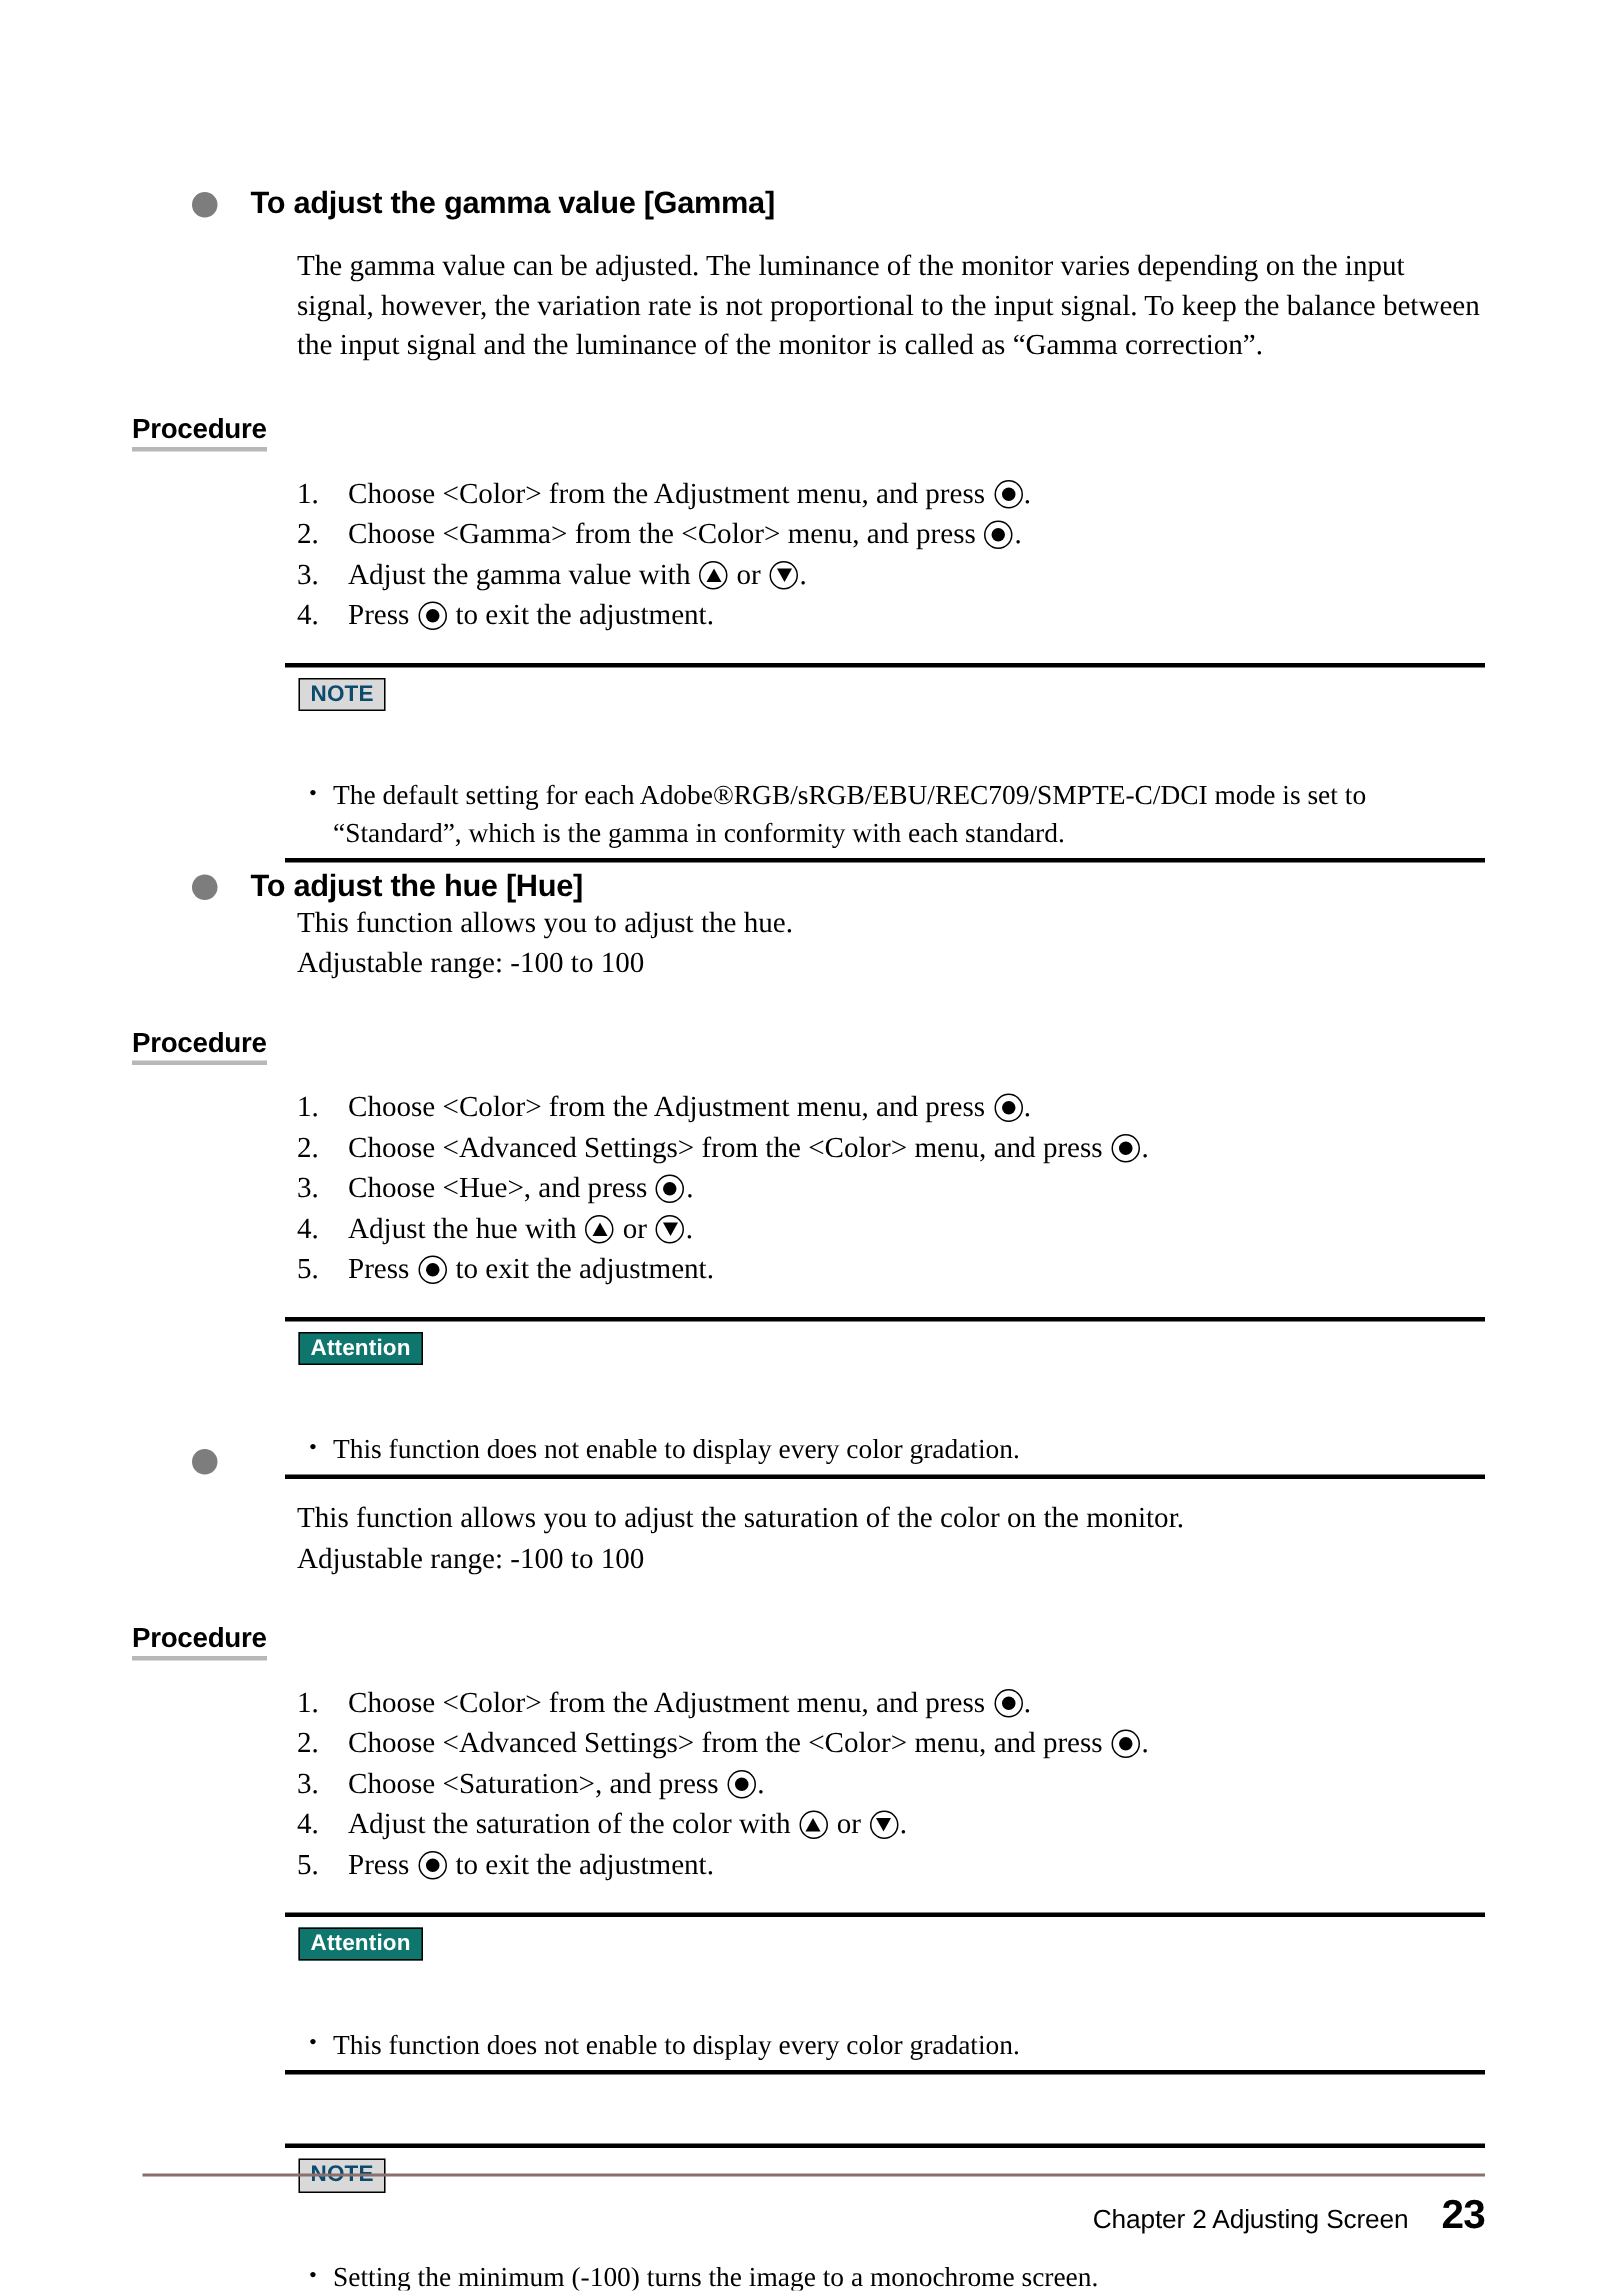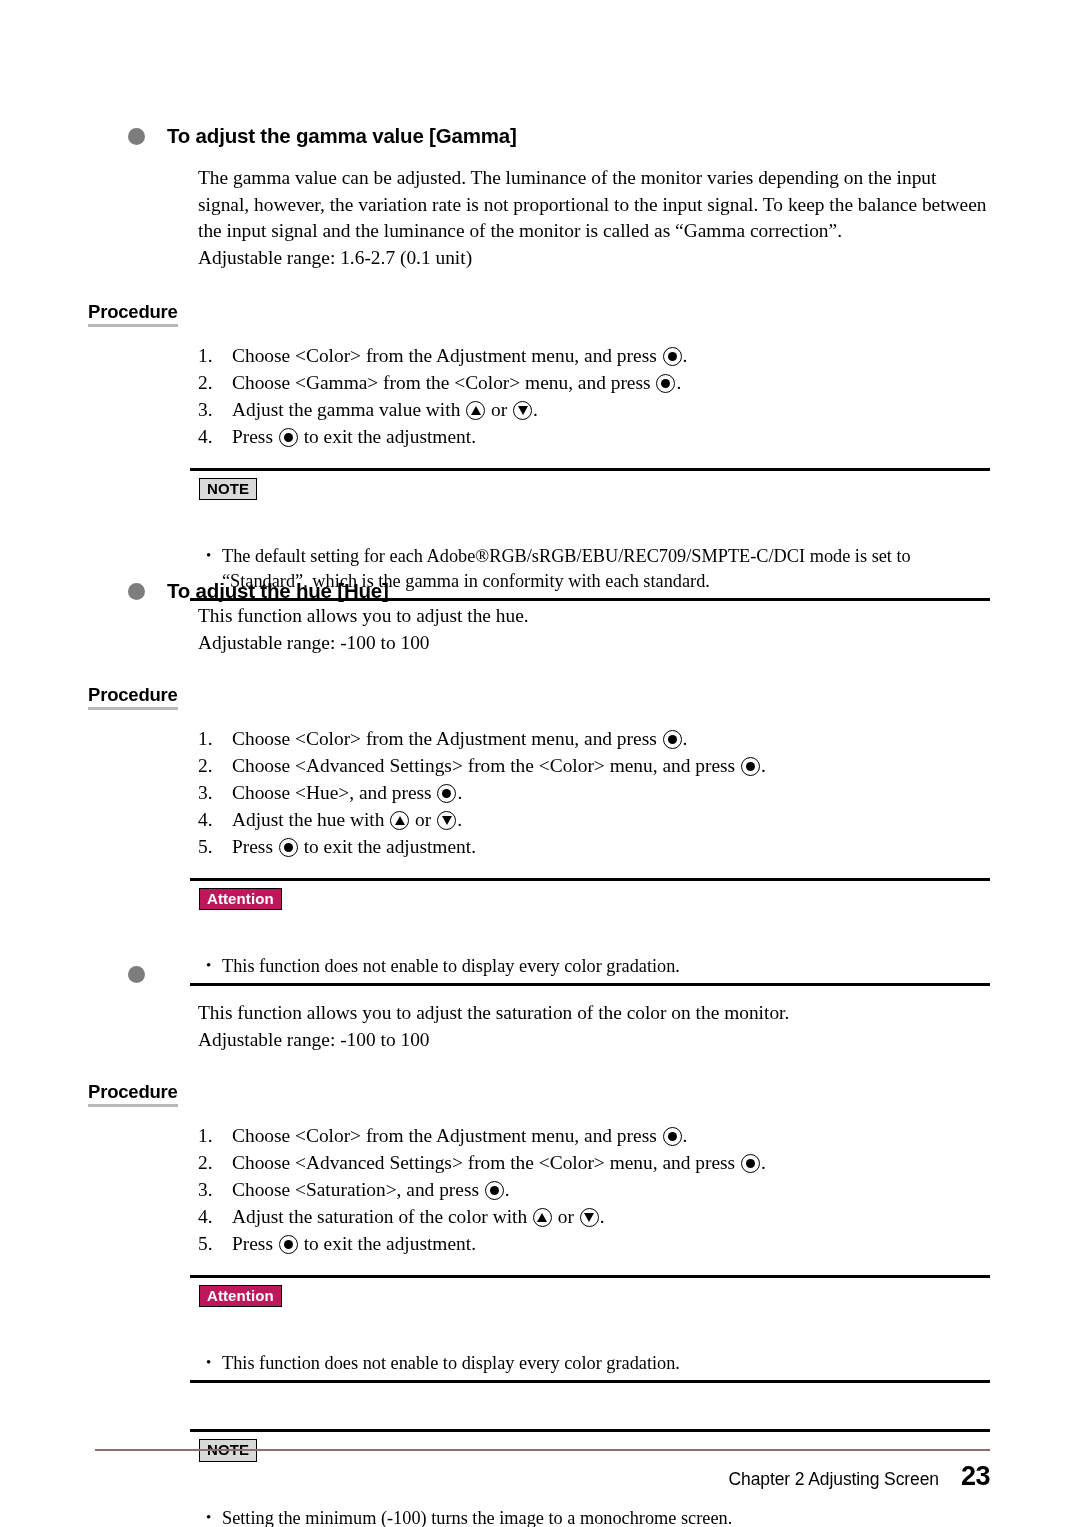--- a/index.html
+++ b/index.html
@@ -155,25 +155,25 @@
     font-family: "Liberation Sans", sans-serif;
     font-size: 15px;
     font-weight: bold;
     letter-spacing: 0.1px;
     padding: 1px 7px 2px 7px;
     line-height: 1.15;
     margin-left: 9px;
   }
   .badge.note {
     background: #d9d9d9;
-    color: #000000;
+    color: #0c4a6e;
     border: 1.6px solid #000;
   }
   .badge.attention {
-    background: #be185d;
+    background: #0f766e;
     color: #fff;
     border: 1.6px solid #000;
   }
   .callout ul {
     list-style: none;
     margin: 4px 0 0 0;
     padding: 0;
   }
   .callout ul li {
     position: relative;
@@ -228,21 +228,20 @@
 <div class="page">
 
   <div id="sections-root">
       <div class="section" style="top: 112px;">
         <div class="sec-head">
           <span class="sec-bullet"></span>
           <span class="sec-title">To adjust the gamma value [Gamma]</span>
         </div>
         <div class="body-block" style="margin-top: 17px;">
           <p>The gamma value can be adjusted. The luminance of the monitor varies depending on the input signal, however, the variation rate is not proportional to the input signal. To keep the balance between the input signal and the luminance of the monitor is called as “Gamma correction”.</p>
-          <p>Adjustable range: 1.6-2.7 (0.1 unit)</p>
         </div>
         <div style="margin-top: 30px;"><span class="proc-label">Procedure</span></div>
         <ol class="steps" style="margin-top: 15px;">
           <li><span class="num">1.</span><span>Choose &lt;Color&gt; from the Adjustment menu, and press <span class="key"><span class="dot"></span></span>.</span></li>
           <li><span class="num">2.</span><span>Choose &lt;Gamma&gt; from the &lt;Color&gt; menu, and press <span class="key"><span class="dot"></span></span>.</span></li>
           <li><span class="num">3.</span><span>Adjust the gamma value with <span class="key"><span class="tri-up"></span></span> or <span class="key"><span class="tri-down"></span></span>.</span></li>
           <li><span class="num">4.</span><span>Press <span class="key"><span class="dot"></span></span> to exit the adjustment.</span></li>
         </ol>
         <div class="callout" style="margin-top: 18px;"><span class="badge note">NOTE</span><ul>
             <li>The default setting for each Adobe®RGB/sRGB/EBU/REC709/SMPTE-C/DCI mode is set to “Standard”, which is the gamma in conformity with each standard.</li>

